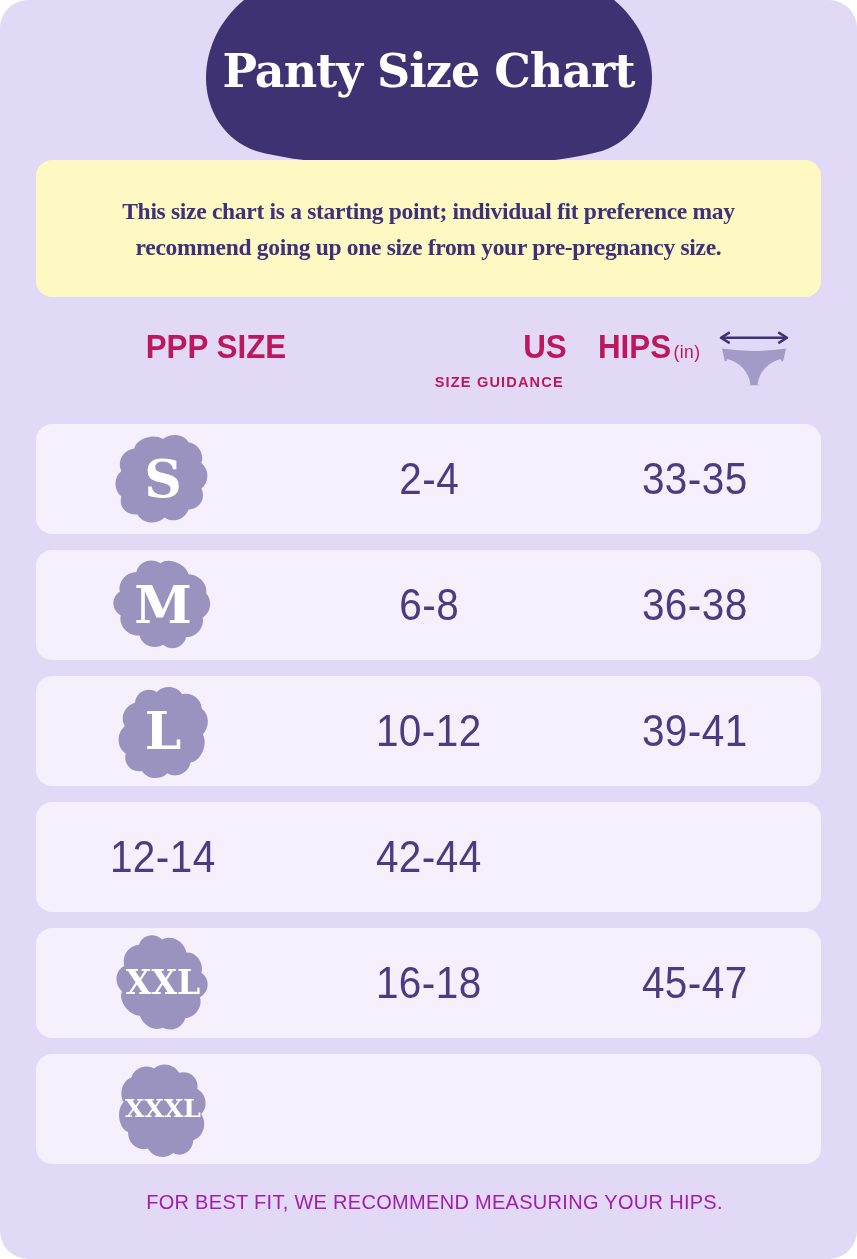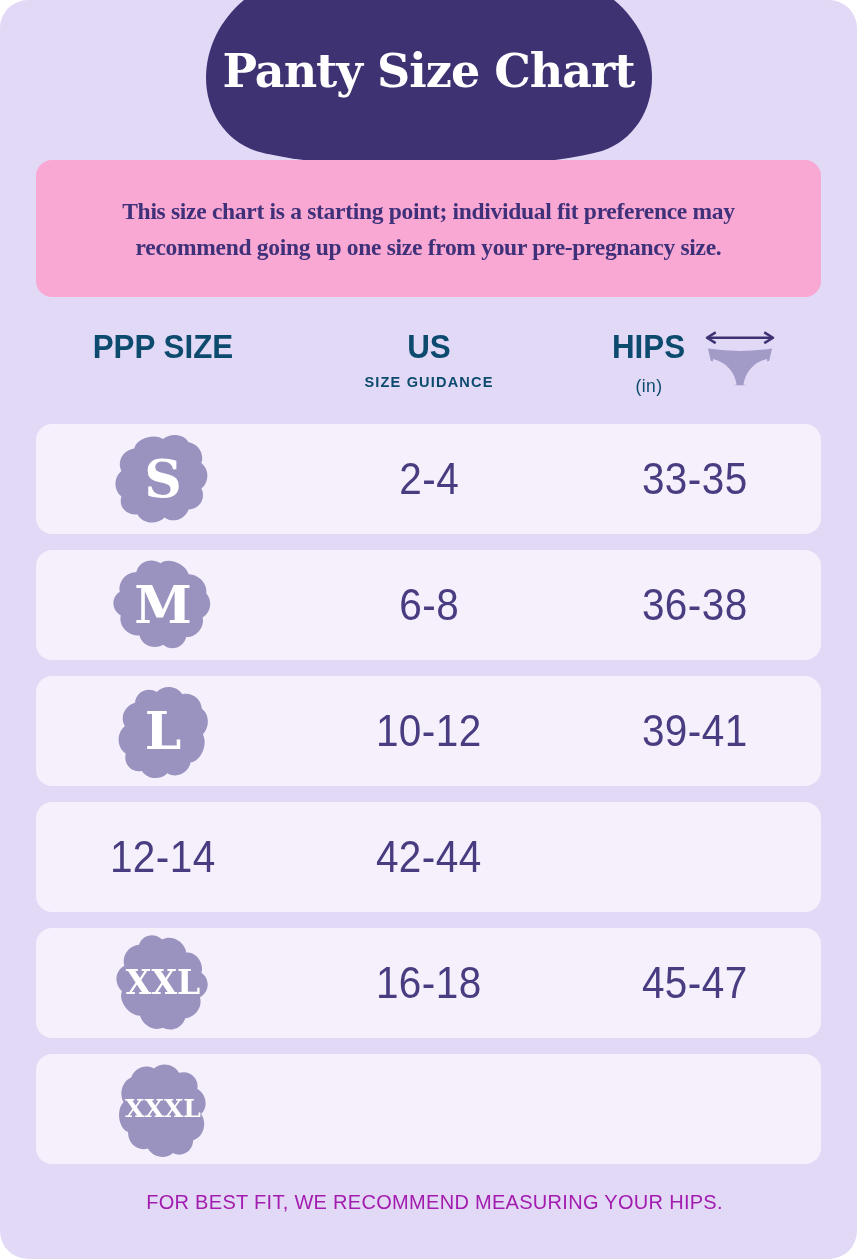--- a/index.html
+++ b/index.html
@@ -24,21 +24,21 @@
     font-weight:bold;
     font-size:46px;
     letter-spacing:-1px;
     color:#ffffff;
   }
 
   
   .disclaimer {
     position:absolute; top:160px; left:36px;
     width:785px; height:137px;
-    background:#f9a8d4;
+    background:#fef9c3;
     border-radius:16px;
     display:flex; flex-direction:column;
     align-items:center; justify-content:center;
     padding:0 10px;
   }
   .disclaimer .line {
     display:block;
     white-space:nowrap;
     font-family:"Liberation Serif", serif;
     font-weight:bold;
@@ -48,36 +48,36 @@
     color:#3e3179;
   }
 
   
   .thead {
     position:absolute; top:328px; left:36px; width:785px;
     display:grid;
     grid-template-columns:254px 278px 253px;
     align-items:start;
   }
-  .th { text-align:center; color:#0c4a6e; }
+  .th { text-align:right; color:#be185d; }
   .th .label {
     display:inline-block;
     font-size:33px; font-weight:bold;
     letter-spacing:0px;
     transform:scaleX(.95);
   }
   .th .sublabel {
     display:block;
     font-size:15px; font-weight:bold;
     letter-spacing:1.2px;
     margin-top:7px;
     transform:scaleX(.97);
   }
   .th-hips-wrap { display:flex; align-items:flex-start; justify-content:center; gap:14px; }
-  .th-hips-stack { display:flex; flex-direction:column; align-items:center; }
+  .th-hips-stack { display:flex; align-items:center; }
   .th-hips-stack .sublabel { font-size:18px; font-weight:normal; letter-spacing:0.5px; margin-top:10px; }
   .hips-icon { margin-top:2px; }
 
   
   .rows { position:absolute; top:424px; left:36px; width:785px; }
   .row {
     width:785px; height:110px;
     margin-bottom:16px;
     background:#f5f0fc;
     border-radius:16px;

